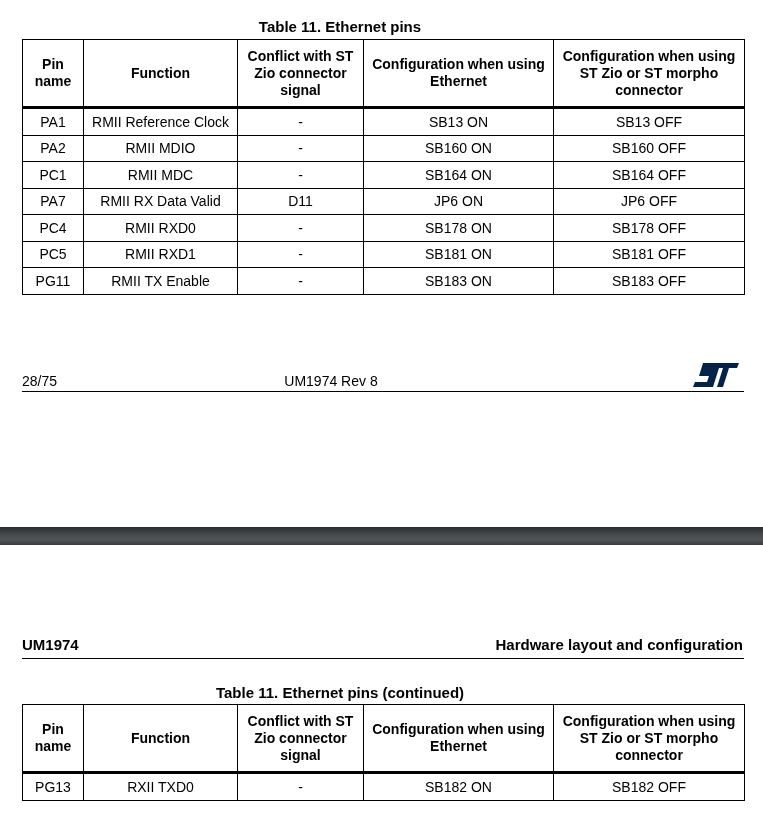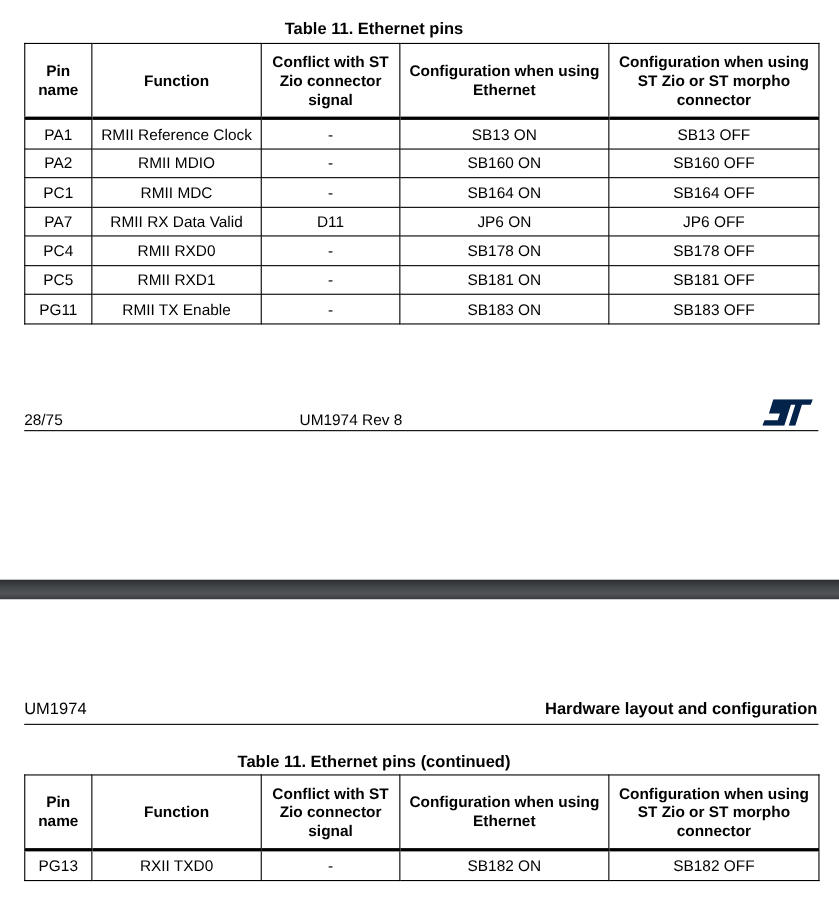--- a/index.html
+++ b/index.html
@@ -29,25 +29,25 @@
   table.pins th, table.pins td {
     border: 1px solid #000; text-align: center; vertical-align: middle;
     padding: 0 2px;
   }
   table.pins th { font-weight: bold; height: 66px; line-height: 17px; border-bottom: 3px solid #000; }
   table.pins td { height: 25.5px; line-height: 16px; margin-top: 48px; }
   col.c1 { width: 61px; } col.c2 { width: 154px; } col.c3 { width: 126px; }
   col.c4 { width: 190px; } col.c5 { width: 191px; }
 
   .footer-left { position: absolute; left: 22px; top: 373px; font-size: 14px; text-align: center; }
-  .footer-center { position: absolute; left: 0; width: 638px; top: 373px; text-align: center; font-size: 14px; }
+  .footer-center { position: absolute; left: 12px; width: 638px; top: 373px; text-align: center; font-size: 14px; }
   .footer-rule { position: absolute; left: 22px; width: 722px; top: 391px; height: 1px; background: #000; }
   .st-logo { position: absolute; left: 693px; top: 363px; width: 46px; height: 24px; }
 
-  .header-left { position: absolute; left: 22px; top: 91px; font-size: 15px; font-weight: normal; }
+  .header-left { position: absolute; left: 22px; top: 91px; font-size: 15px; font-weight: bold; }
   .header-right { position: absolute; right: 20px; top: 91px; font-size: 15px; font-weight: bold; }
   .header-rule { position: absolute; left: 22px; width: 722px; top: 113px; height: 1px; background: #000; }
 </style>
 </head>
 <body>
 
 <div class="page" id="page1">
   <div class="caption" style="top:18px;">Table 11. Ethernet pins</div>
   <table class="pins" style="top:39px;">
     <colgroup>

